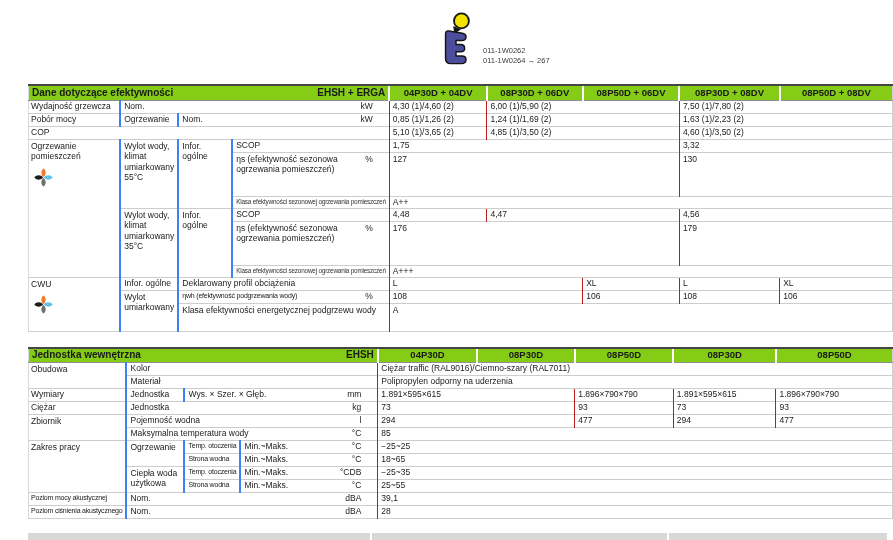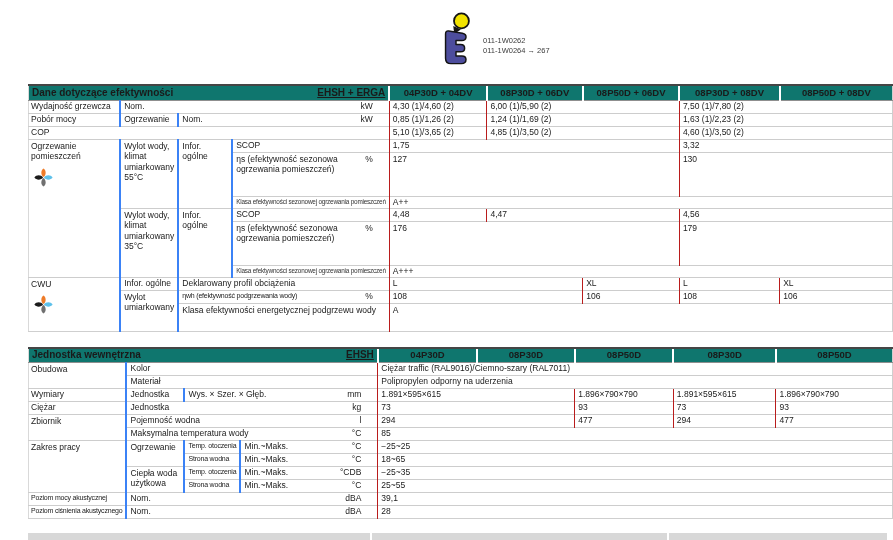--- a/index.html
+++ b/index.html
@@ -2,37 +2,37 @@
 <html><head>
 <meta charset="utf-8">
 <style>
   html,body{margin:0;padding:0;}
   body{
     width:893px;height:540px;background:#ffffff;position:relative;
     font-family:"Liberation Sans",sans-serif;color:#1a1a1a;overflow:hidden;
   }
   
   .logo{position:absolute;top:12px;left:436px;display:flex;align-items:flex-end;}
-  .logo-codes{margin-left:7px;margin-bottom:12px;font-size:7.5px;line-height:10px;color:#3c3c3c;white-space:nowrap;}
+  .logo-codes{margin-left:7px;margin-bottom:2px;font-size:7.5px;line-height:10px;color:#3c3c3c;white-space:nowrap;}
   
   table.spec{
     border-collapse:collapse;table-layout:fixed;position:absolute;left:28px;
     border-left:1px solid #d9d9d9;border-right:1px solid #cfcfcf;border-bottom:1px solid #cfcfcf;
   }
   #t1{top:84px;} #t2{top:347px;}
   td{
     font-size:8.5px;line-height:10.5px;padding:0 3px;vertical-align:middle;
     border-top:1px solid #cdcdcd;overflow:hidden;
   }
   tr.hdr td{
-    background:#0f766e;border-top:2px solid #454545;border-bottom:1px solid #8f8f8f;
+    background:#84cc16;border-top:2px solid #454545;border-bottom:1px solid #8f8f8f;
     font-weight:bold;font-size:9.5px;padding:1px 3px;
   }
   tr.hdr td.title{font-size:10px;white-space:nowrap;}
-  tr.hdr td.model{text-align:right;font-size:10px;white-space:nowrap;text-decoration:underline;}
+  tr.hdr td.model{text-align:right;font-size:10px;white-space:nowrap;}
   tr.hdr td.col{text-align:center;border-left:2px solid #ffffff;white-space:nowrap;}
   td.u{text-align:right;padding-right:16px;}
   td.v{border-left:1px solid #b91c1c;}
   td.sub{border-left:2px solid #3b82f6;}
   td.top{vertical-align:top;padding-top:1px;}
   td.nw{white-space:nowrap;}
   .tiny{font-size:6.4px;letter-spacing:-0.2px;white-space:nowrap;color:#333;}
   .cond{font-size:7px;letter-spacing:-0.2px;white-space:nowrap;}
   .lblcell{padding-left:2px;}
   .petals{margin:4px 0 0 2px;display:block;}

